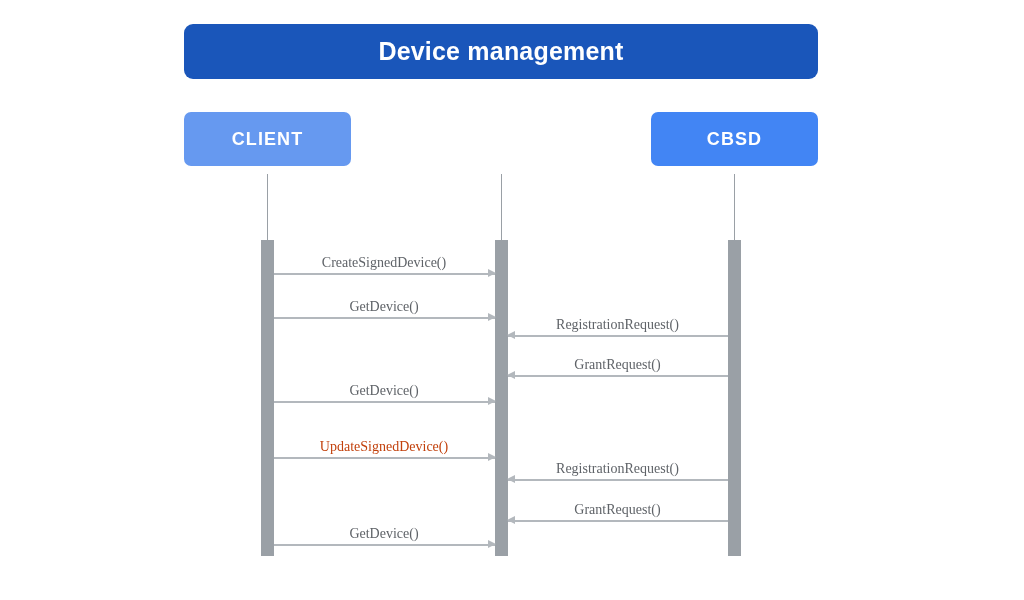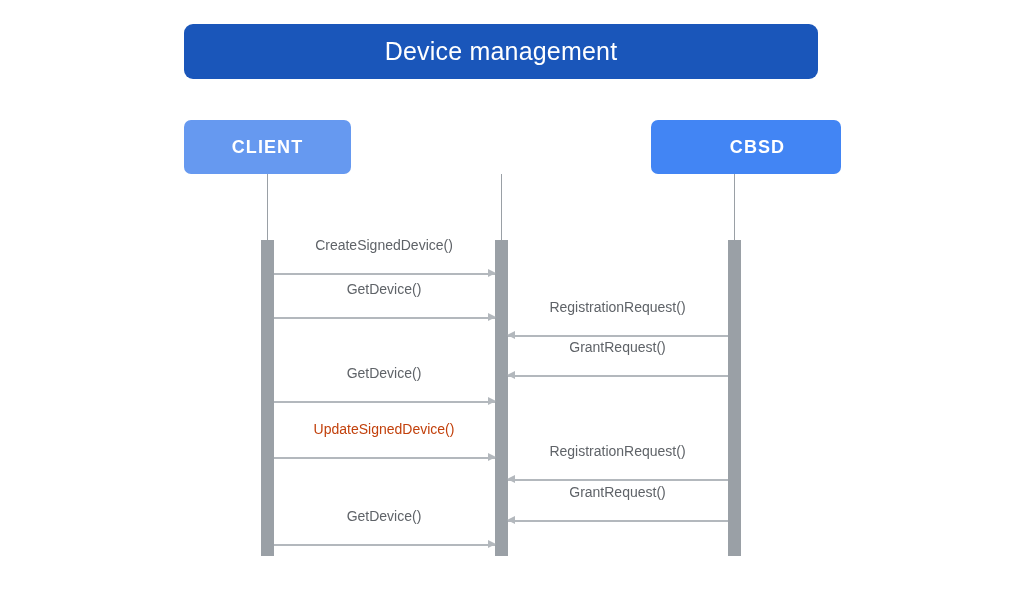--- a/index.html
+++ b/index.html
@@ -30,29 +30,29 @@
     height: 55px;
     background: #1a56ba;
     border-radius: 9px;
     display: flex;
     align-items: center;
     justify-content: center;
   }
   .title-text {
     color: #ffffff;
     font-size: 25px;
-    font-weight: 400;
+    font-weight: 700;
     letter-spacing: 0.2px;
     font-family: "Liberation Sans", sans-serif;
   }
 
   
   .participant {
     position: absolute;
-    top: 120px;
+    top: 112px;
     height: 54px;
     border-radius: 7px;
     display: flex;
     align-items: center;
     justify-content: center;
   }
   .participant-label {
     color: #ffffff;
     font-size: 18px;
     font-weight: bold;
@@ -96,42 +96,42 @@
   .msg-head.right {
     right: -1px;
     border-left: 8px solid #b3b8bd;
   }
   .msg-head.left {
     left: -1px;
     border-right: 8px solid #b3b8bd;
   }
   .msg-label {
     position: absolute;
-    bottom: 20px;
+    bottom: 2px;
     width: 100%;
     text-align: center;
     font-size: 14px;
     color: #5f6368;
     white-space: nowrap;
-    font-family: Liberation Sans, sans-serif;
+    font-family: Liberation Serif, serif;
   }
 </style>
 </head>
 <body>
 
 <div id="diagram">
 
   <div class="title-bar">
     <span class="title-text">Device management</span>
   </div>
 
   <div class="participant" id="p-client" style="left: 184px; width: 167px; background: rgb(102, 153, 240);">
     <span class="participant-label">CLIENT</span>
   </div>
-  <div class="participant" id="p-cbsd" style="left: 651px; width: 167px; background: rgb(66, 133, 244); padding-left: 23px;">
+  <div class="participant" id="p-cbsd" style="left: 651px; width: 167px; background: rgb(66, 133, 244);">
     <span class="participant-label">CBSD</span>
   </div>
 
   <div id="lifeline-layer">
       <div class="lifeline" style="left: 267px; top: 174px; height: 66px; background: rgb(154, 160, 166);"></div>
       <div class="lifeline" style="left: 501px; top: 174px; height: 66px; background: rgb(154, 160, 166);"></div>
       <div class="lifeline" style="left: 734px; top: 174px; height: 66px; background: rgb(154, 160, 166);"></div>
     </div>
   <div id="activation-layer">
       <div class="activation" style="left: 260.5px; top: 240px; height: 316px; background: rgb(154, 160, 166);"></div>

